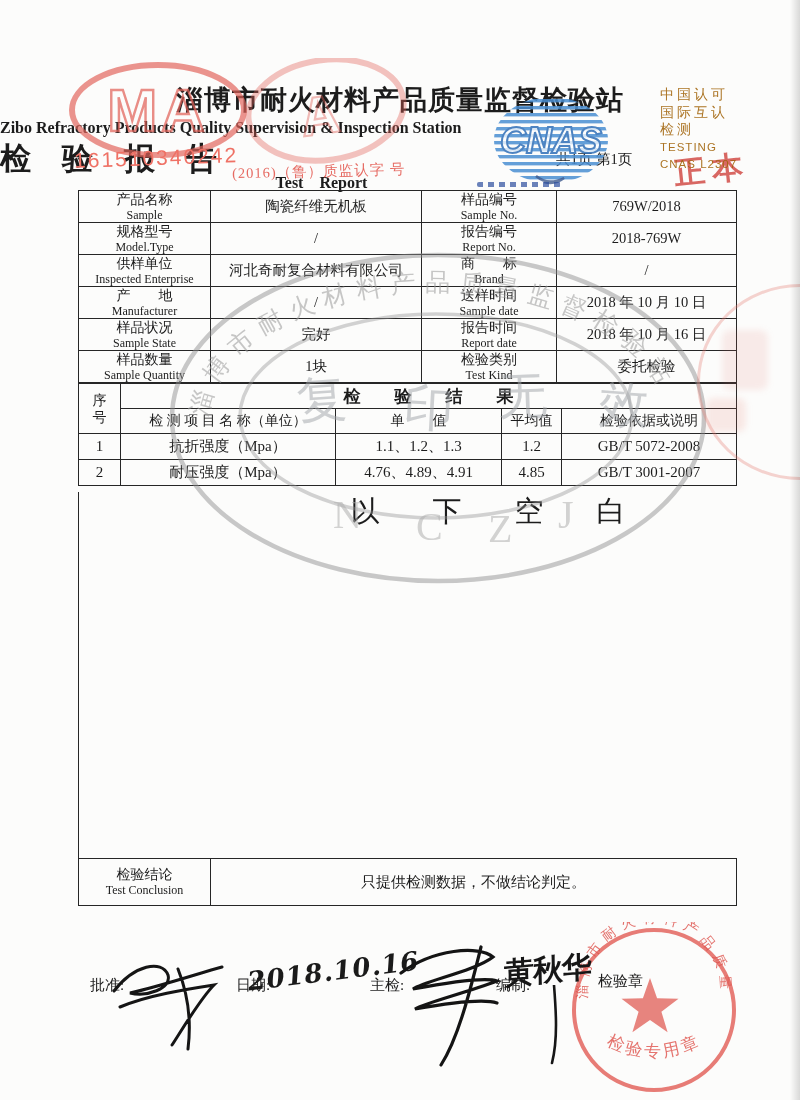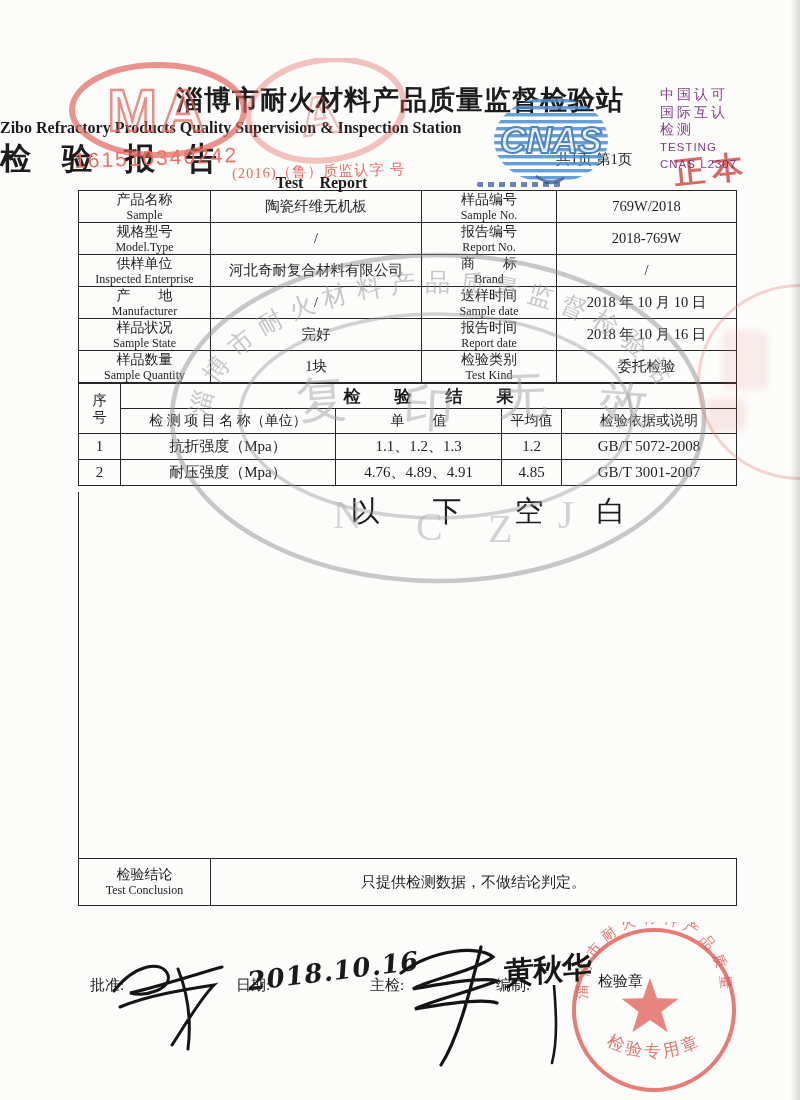--- a/index.html
+++ b/index.html
@@ -14,21 +14,21 @@
   .station-en{left:0;top:119px;width:800px;text-align:left;font-size:16px;font-weight:bold;z-index:2;}
   .report-title{left:0;top:138px;width:800px;text-align:left;font-size:31px;font-weight:bold;z-index:2;}
   .report-title-en{left:0;top:173px;width:643px;text-align:center;font-size:16px;font-weight:bold;z-index:2;}
   .page-info{left:556px;top:150px;font-size:14.5px;z-index:3;}
   .zhengben{left:674px;top:149px;font-size:31px;letter-spacing:7px;color:rgba(205,60,55,.78);
             transform:rotate(-6deg);z-index:4;font-weight:bold;}
   .cma-no{left:74px;top:146px;font-size:21px;letter-spacing:2px;color:#ef7165;
           font-family:"Liberation Sans",sans-serif;transform:rotate(-2deg);z-index:4;}
   .cma-cert{left:232px;top:162px;font-size:14.5px;letter-spacing:1px;color:rgba(226,80,70,.85);
             transform:rotate(-1.5deg);z-index:4;}
-  .cnas-block{left:660px;top:86px;z-index:4;color:#701a75;text-align:left;line-height:17.5px;
+  .cnas-block{left:660px;top:86px;z-index:4;color:#a16207;text-align:left;line-height:17.5px;
               font-family:"Liberation Sans",sans-serif;opacity:.88;}
   .cnas-block .cnl{font-size:14px;letter-spacing:3px;}
   .cnas-block .enl{font-size:11.5px;letter-spacing:1px;}
   .blue-dashes{left:477px;top:182px;width:84px;height:5px;z-index:4;opacity:.7;border-radius:2px;
         background:repeating-linear-gradient(90deg,#2b4d9e 0 6px,transparent 6px 11px);}
 
   
   .cma-svg{left:62px;top:58px;z-index:4;opacity:.85;pointer-events:none;}
   .cnas-svg{left:490px;top:94px;z-index:3;opacity:.85;pointer-events:none;}
   .wm-svg{left:158px;top:246px;z-index:3;pointer-events:none;}

